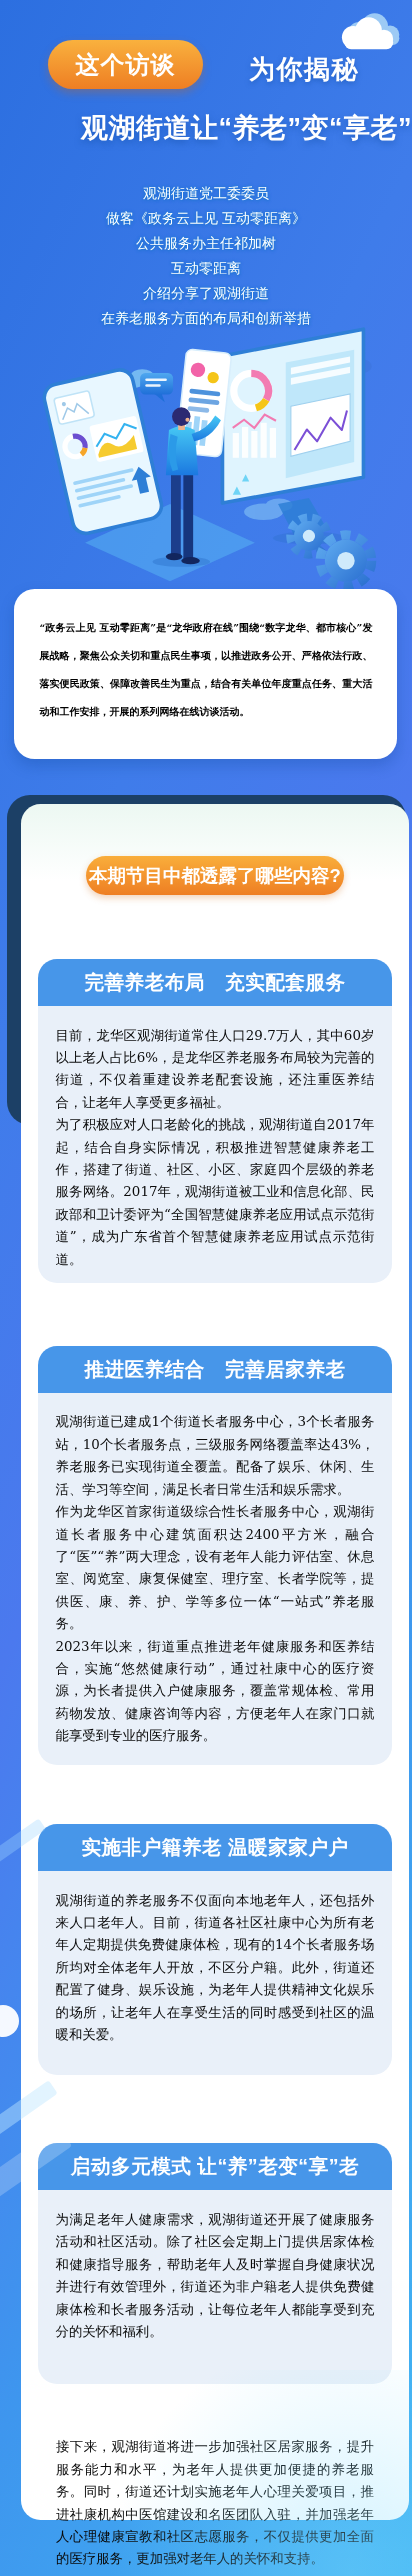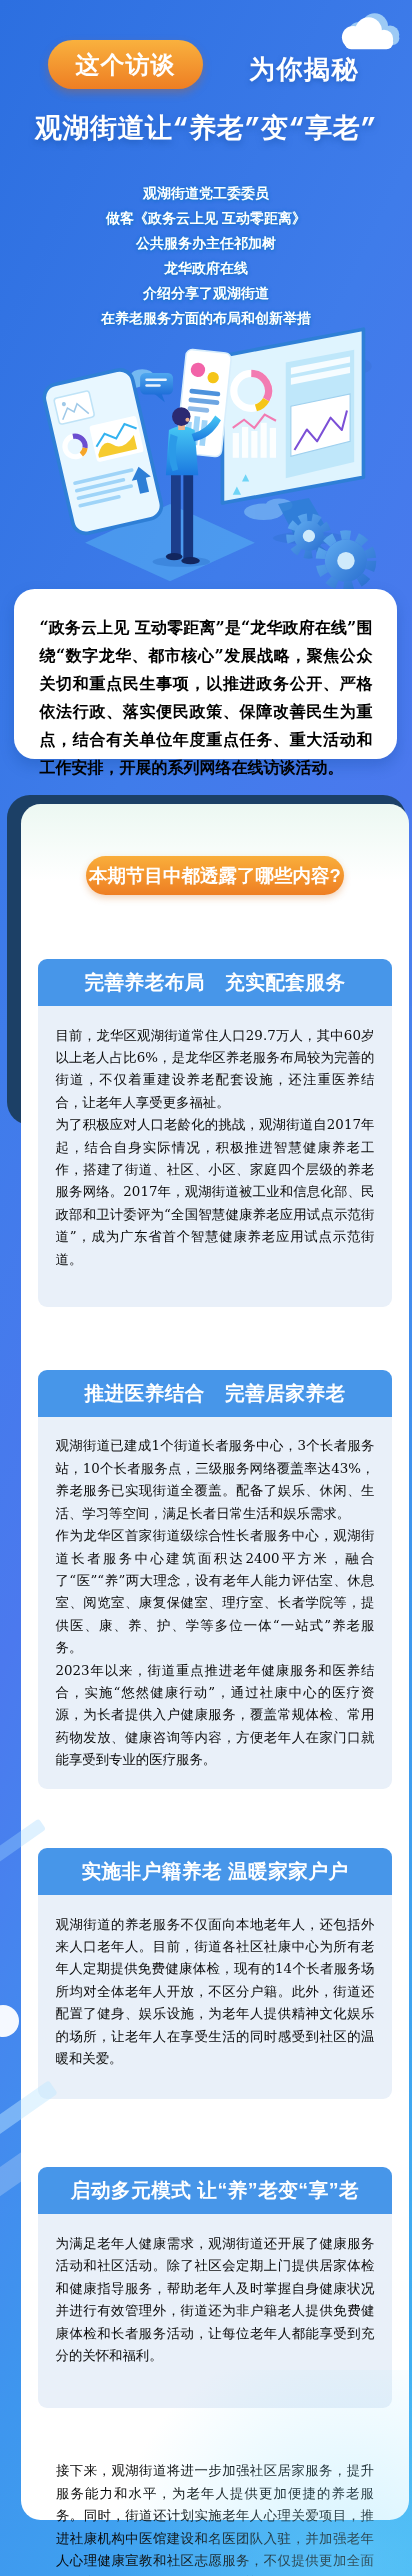--- a/index.html
+++ b/index.html
@@ -8,51 +8,51 @@
     font-family:"Liberation Sans","DejaVu Sans",sans-serif;}
   .glow-bottom{position:absolute;left:0;top:2370px;width:412px;height:225px;
     background:radial-gradient(circle at 85% 90%,rgba(130,220,255,.35),rgba(130,220,255,0) 60%);}
 
   
   .hero-badge{position:absolute;left:48px;top:40px;width:155px;height:49px;border-radius:27px;
     background:linear-gradient(180deg,#f9b13e,#ee7e23);display:flex;align-items:center;justify-content:center;
     font-size:24px;font-weight:bold;color:#fff;box-shadow:0 4.1px 8.2px rgba(200,100,20,.35);letter-spacing:1px;}
   .hero-reveal{position:absolute;left:221px;top:52px;font-size:26px;font-weight:bold;color:#fff;
     letter-spacing:1.5px;text-shadow:0 2.1px 5.2px rgba(20,80,170,.55);margin-left:28px;}
-  .hero-title{position:absolute;top:110px;width:100%;text-align:center;font-size:27px;font-weight:bold;color:#fff;
-    letter-spacing:0.5px;text-shadow:0 2.6px 6.2px rgba(20,80,170,.55);font-family:Liberation Mono, monospace;}
-  .hero-sub{position:absolute;top:181px;width:100%;text-align:center;font-size:14px;font-weight:bold;color:#fff;line-height:25px;
+  .hero-title{position:absolute;top:110px;width:100%;text-align:right;font-size:27px;font-weight:bold;color:#fff;
+    letter-spacing:0.5px;text-shadow:0 2.6px 6.2px rgba(20,80,170,.55);}
+  .hero-sub{position:absolute;top:181px;width:100%;text-align:center;font-size:14px;font-weight:normal;color:#fff;line-height:25px;
     text-shadow:0 0 3.1px rgba(30,127,216,.95),0 1px 3.1px rgba(25,110,200,.9),0 0 1px #1e7fd8;}
   .hero-sub div{height:25px;}
   .cloud-tr{position:absolute;left:325px;top:9.3px;}
 
   
   .illustration{position:absolute;top:324px;left:0;width:412px;height:265px;}
 
   
   .intro-card{position:absolute;top:589px;left:14.4px;width:383px;height:170px;border-radius:20.6px;background:#fff;
     box-shadow:0 6.2px 13.4px rgba(15,70,150,.28);box-sizing:border-box;padding:25px 25px 0;
-    font-family:"DejaVu Serif","Liberation Serif",serif;font-size:16px;font-weight:600;line-height:28px;
+    font-family:"DejaVu Serif","Liberation Serif",serif;font-size:10px;font-weight:600;line-height:28px;
     color:#000;text-align:justify;}
 
   
   .bigcard-shadow{position:absolute;top:795px;left:6.7px;width:399px;height:330px;border-radius:23px;background:#1c4066;}
   .big-card{position:absolute;top:804px;left:21px;width:388px;height:1716px;border-radius:19.6px;
     background:linear-gradient(180deg,#ecf8f2 0px,#ffffff 77px);box-sizing:border-box;}
   .q-pill{width:258px;height:39px;margin:52px auto 64px;border-radius:23px;
     background:linear-gradient(180deg,#f9ae3b,#ee7e23);display:flex;align-items:center;justify-content:center;
     font-size:18.5px;font-weight:bold;color:#fff;box-shadow:0 3.1px 7.2px rgba(210,110,25,.3);}
 
-  .section{margin:0 17px 98px;border-radius:9px;overflow:hidden;}
+  .section{margin:0 17px 98px;border-radius:19px;overflow:hidden;}
   .section-header{height:47px;background:#4796e9;display:flex;align-items:center;justify-content:center;
     font-size:19.6px;font-weight:bold;color:#fff;letter-spacing:0.5px;}
   .section-body{background:#e9f0f9;padding:18.5px 17.5px 23px;
     font-family:"DejaVu Serif","Liberation Serif",serif;font-size:13.4px;line-height:22.4px;color:#0a0a0a;text-align:justify;}
   .section-body p{margin:0;}
-  .s1{margin-bottom:63px}.s1 .section-body{padding-bottom:36px}
+  .s1{margin-bottom:63px}.s1 .section-body{padding-bottom:12px}
   .s2{margin-bottom:59px}.s2 .section-body{padding-bottom:17.5px}
   .s3{margin-bottom:68px}.s3 .section-body{padding-bottom:29px}
   .s4{margin-bottom:52px}.s4 .section-body{padding-bottom:41px}
   .closing{margin:0 35px;font-family:"DejaVu Serif","Liberation Serif",serif;font-size:13.4px;line-height:22.4px;
     color:#0a0a0a;text-align:justify;}
 
   
   .deco-circle{position:absolute;left:-13.4px;top:2005px;width:32px;height:32px;border-radius:50%;background:#fff;opacity:.95;}
   .deco-band{position:absolute;transform:rotate(-35deg);border-radius:3.1px;}
   .band1{left:-23px;top:1838px;width:72px;height:13.4px;background:rgba(160,215,255,.35);}
@@ -79,21 +79,21 @@
     </g>
   </svg>
 
   <div class="hero-badge">这个访谈</div>
   <div class="hero-reveal">为你揭秘</div>
   <h1 class="hero-title" style="margin:0">观湖街道让“养老”变“享老”</h1>
   <div class="hero-sub">
     <div>观湖街道党工委委员</div>
     <div>做客《政务云上见 互动零距离》</div>
     <div>公共服务办主任祁加树</div>
-    <div>龙华政府在线</div>
+    <div>互动零距离</div>
     <div>介绍分享了观湖街道</div>
     <div>在养老服务方面的布局和创新举措</div>
   </div>
 
   <svg class="illustration" viewBox="0 0 800 515">
     <defs>
       <linearGradient id="gShirt" x1="0" y1="0" x2="0" y2="1">
         <stop offset="0" stop-color="#46c8f4"></stop>
           <stop offset="1" stop-color="#1b78e0"></stop>
       </linearGradient>

